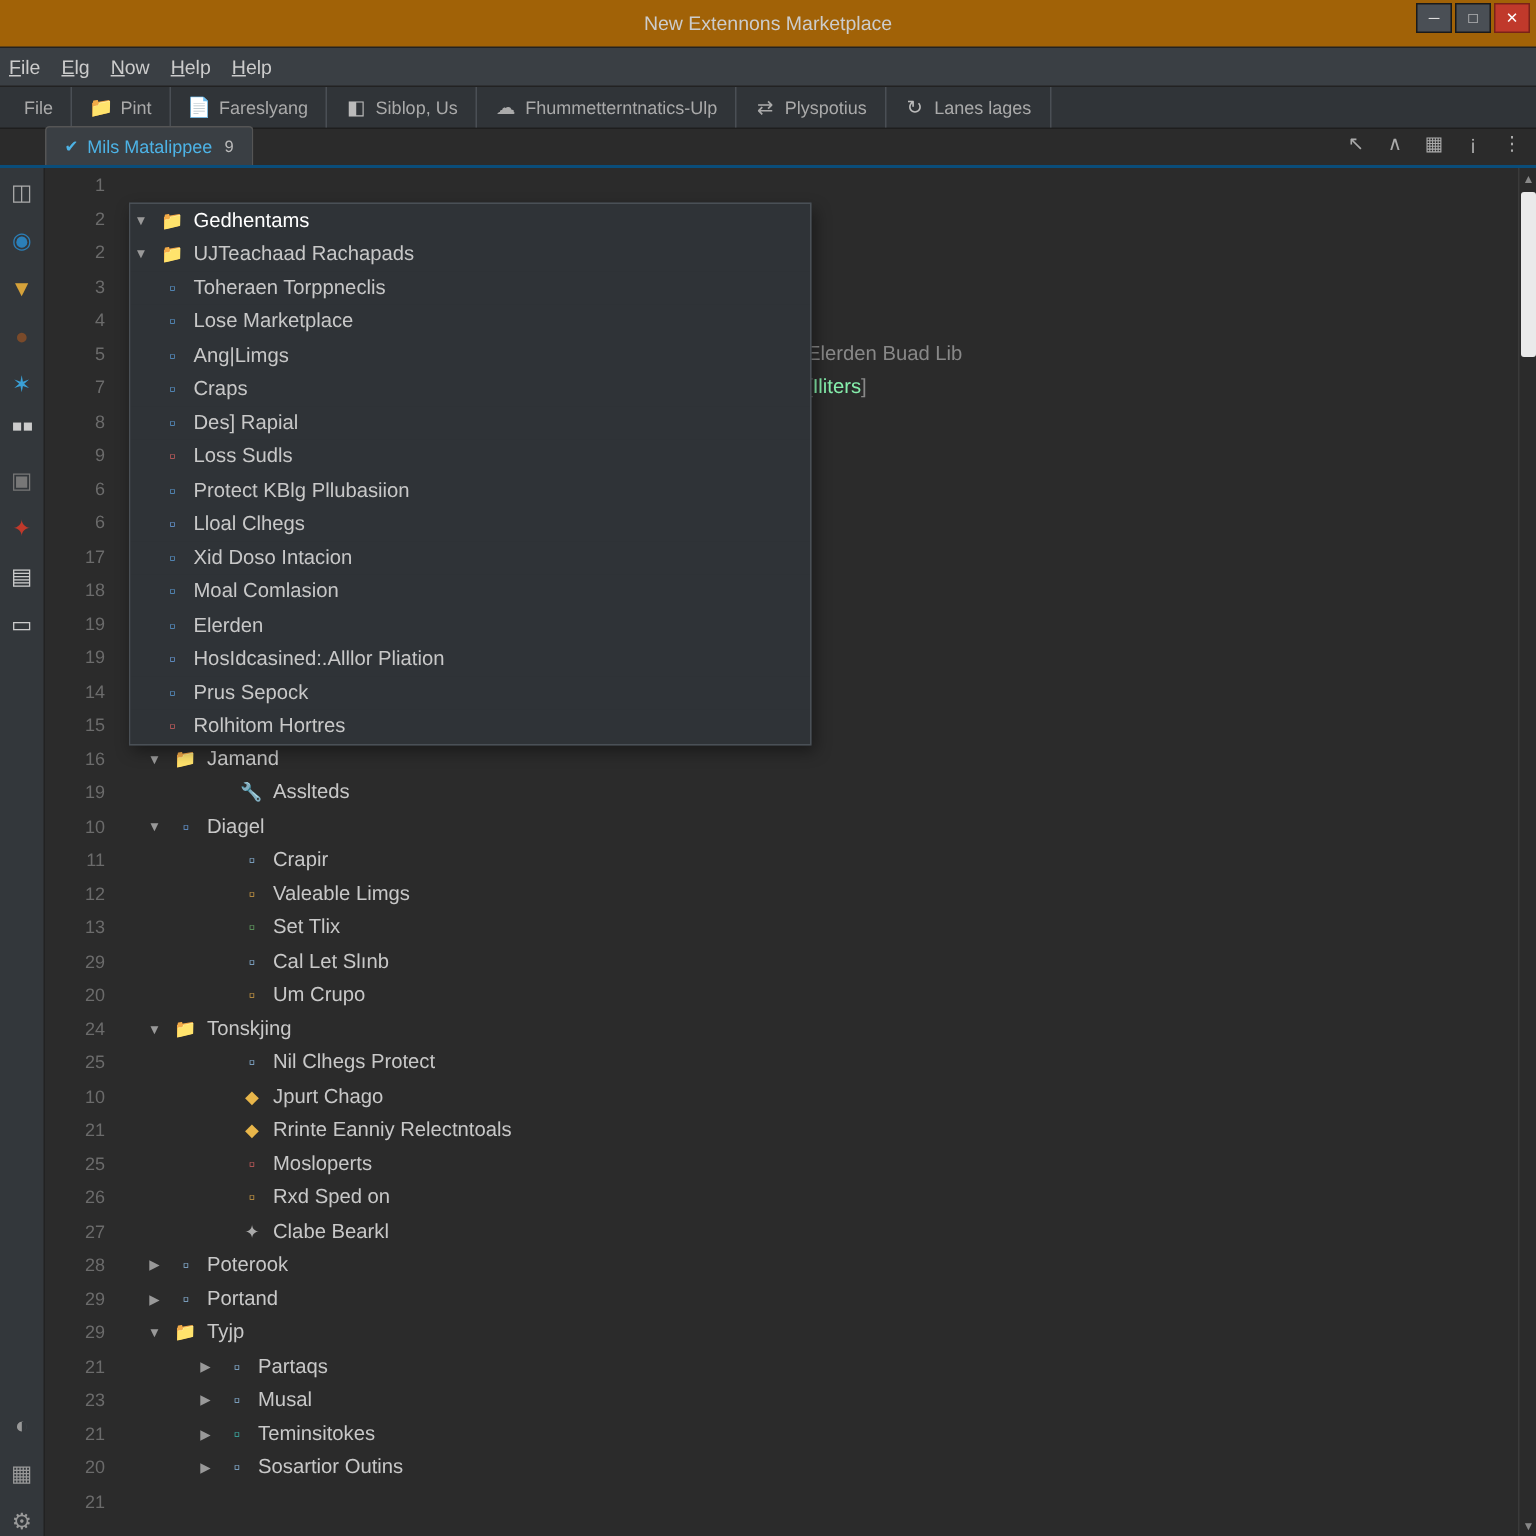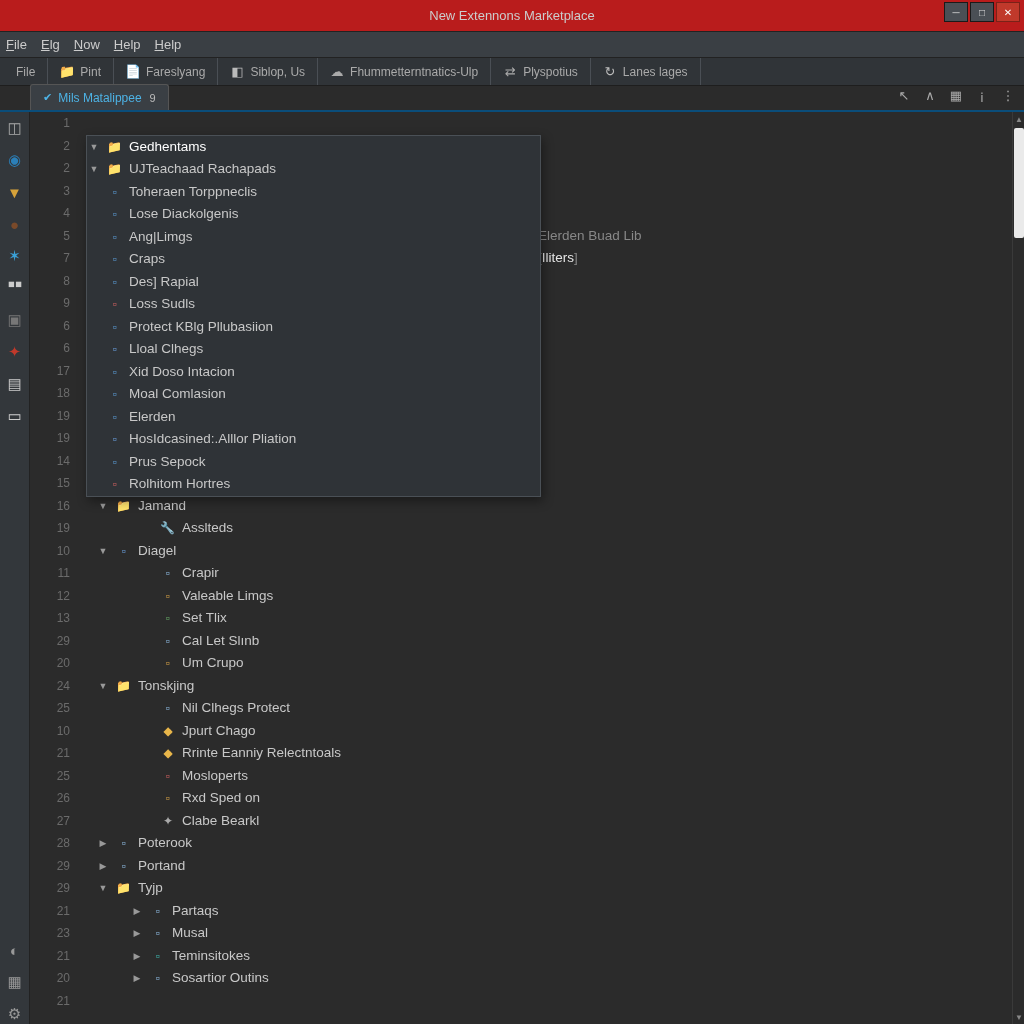--- a/index.html
+++ b/index.html
@@ -6,21 +6,21 @@
 body {
   width: 1024px; height: 1024px;
   background: #2b2b2b;
   font-family: "Segoe UI", "Liberation Sans", Arial, sans-serif;
   font-size: 13px;
   color: #bbbbbb;
   overflow: hidden;
 }
 .titlebar {
   height: 32px;
-  background: #b91c1c;
+  background: #a16207;
   display: flex; align-items: center; justify-content: center;
   position: relative;
   border-bottom: 1px solid #222;
 }
 .titlebar .title { color: #ccc; font-size: 13px; }
 .win-controls { position: absolute; right: 4px; top: 2px; display: flex; gap: 2px; }
 .win-btn {
   width: 24px; height: 20px;
   border: 1px solid #1a1a1a;
   background: #4a4f55;
@@ -184,21 +184,21 @@
 .ind-1 { padding-left: 18px; }
 .ind-2 { padding-left: 40px; }
 .ind-3 { padding-left: 62px; }
 .ind-25 { padding-left: 52px; }
 .hint-text {
   position: absolute;
   left: 460px;
   color: #888;
   display: flex; gap: 0px;
 }
-.hint-text .green { color: #e5e5e5; }
+.hint-text .green { color: #86efac; }
 </style>
 </head>
 <body>
 
 <div class="titlebar">
   <span class="title">New Extennons Marketplace</span>
   <div class="win-controls">
     <div class="win-btn">─</div>
     <div class="win-btn">□</div>
     <div class="win-btn close">✕</div>
@@ -339,21 +339,21 @@
             <span>UJTeachaad Rachapads</span>
           </div>
           <div class="row popup ind-3">
             <span class="tw" style="visibility: hidden;"></span>
             <span class="ficon file-blue">▫</span>
             <span>Toheraen Torppneclis</span>
           </div>
           <div class="row popup ind-3">
             <span class="tw" style="visibility: hidden;"></span>
             <span class="ficon file-blue">▫</span>
-            <span>Lose Diackolgenis</span>
+            <span>Lose Marketplace</span>
           </div>
           <div class="row popup ind-3">
             <span class="tw" style="visibility: hidden;"></span>
             <span class="ficon file-blue">▫</span>
             <span>Ang|Limgs</span>
           </div>
           <div class="row popup ind-3">
             <span class="tw" style="visibility: hidden;"></span>
             <span class="ficon file-blue">▫</span>
             <span>Craps</span>

